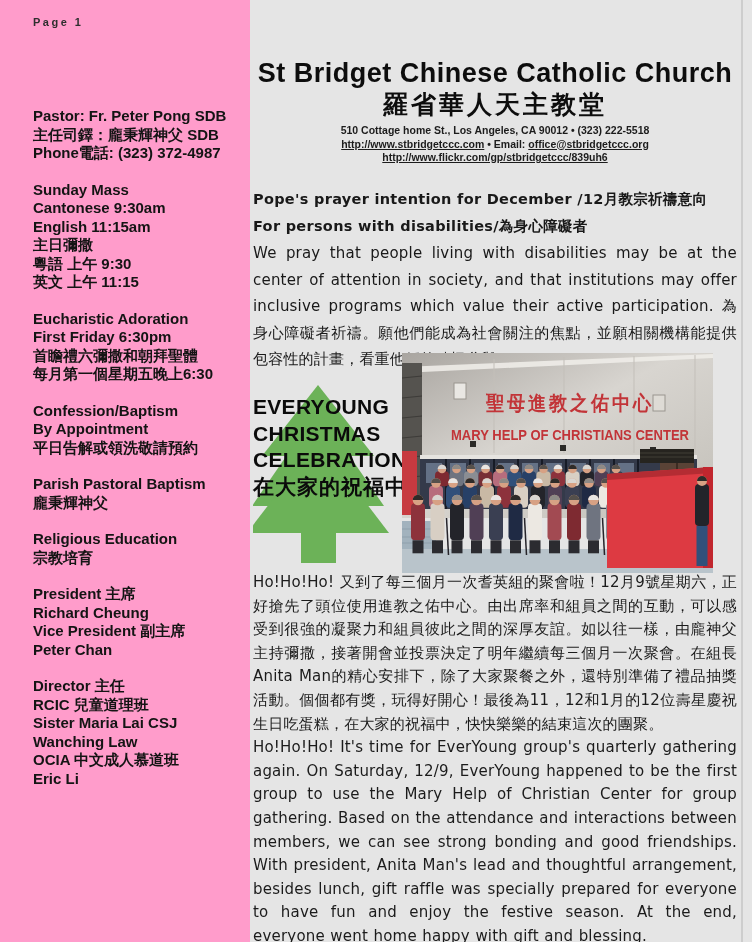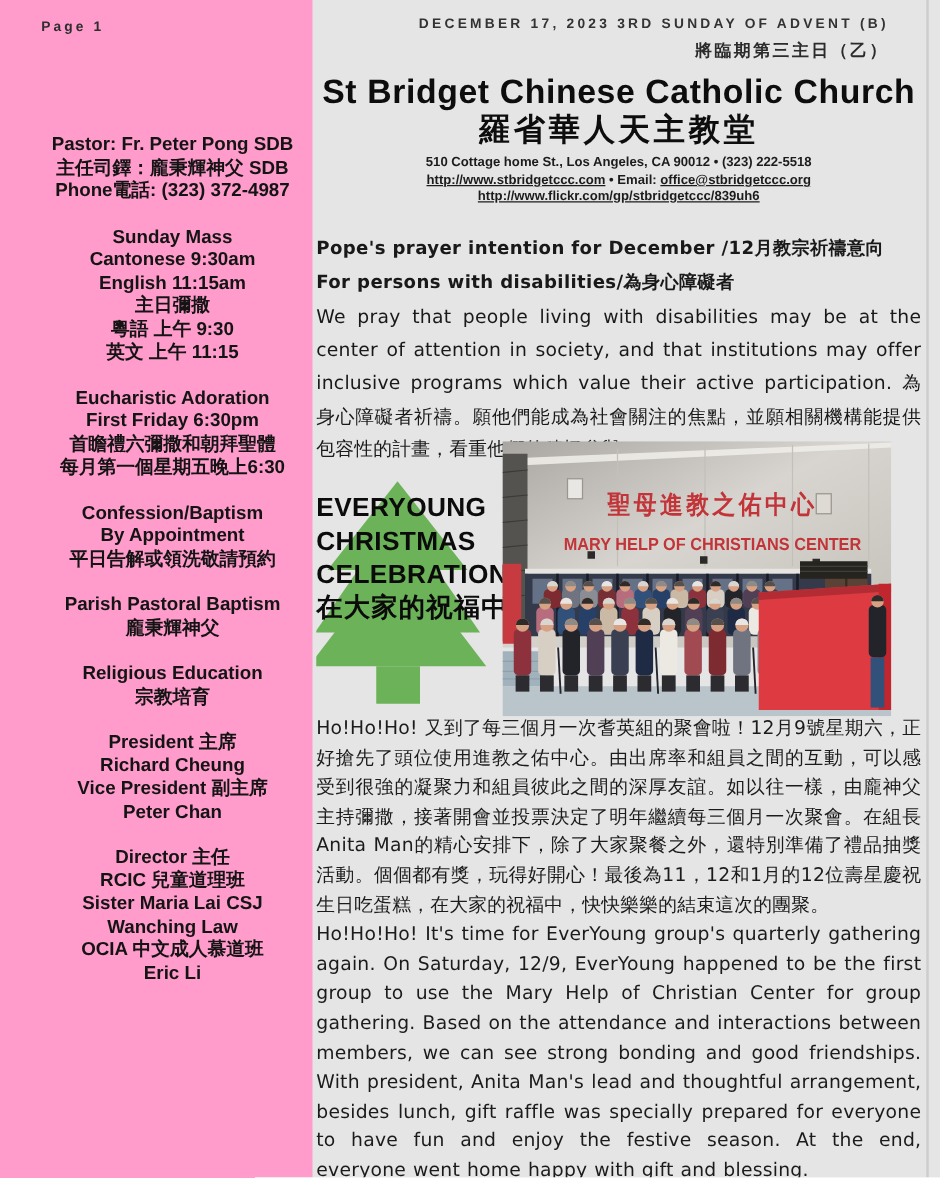--- a/index.html
+++ b/index.html
@@ -2,21 +2,21 @@
 <html style="--pink: #ff9ccb;"><head>
 <meta charset="utf-8">
 <style>
   html,body{margin:0;padding:0;background:#fff;}
   .page{position:relative;width:752px;height:942px;background:#e5e5e5;overflow:hidden;
         font-family:"Liberation Sans","DejaVu Sans",sans-serif;}
   
   .sidebar{position:absolute;left:0;top:0;width:250px;height:942px;background:var(--pink,#ff9ccb);}
   .page-label{position:absolute;left:33px;top:16px;font-size:11px;font-weight:bold;
         letter-spacing:2.5px;color:#2e2e2e;}
-  .sb-blocks{position:absolute;left:33px;top:107px;width:210px;text-align:center;}
+  .sb-blocks{position:absolute;left:33px;top:107px;width:210px;}
   .sb-block{margin-bottom:18px;}
   .sb-line{font-size:15px;font-weight:bold;line-height:18.5px;color:#141414;white-space:nowrap;}
   
   .page-rule{position:absolute;left:741px;top:0;width:2px;height:942px;background:#cdcdcd;}
   
   .main{position:absolute;left:253px;top:0;width:484px;height:942px;}
   .masthead{position:absolute;top:13px;left:0;width:458px;text-align:right;color:#333;}
   .masthead-date{font-size:11px;font-weight:bold;letter-spacing:2.6px;}
   .masthead-zh{font-size:13.5px;font-weight:bold;letter-spacing:2px;margin-top:7px;color:#2b2b2b;}
   .church{position:absolute;top:58px;left:0;width:484px;text-align:center;color:#0d0d0d;}
@@ -96,24 +96,20 @@
           <div class="sb-line">OCIA 中文成人慕道班</div>
           <div class="sb-line">Eric Li</div>
         </div>
       </div>
   </div>
 
   <div class="page-rule"></div>
 
   <div class="main">
 
-    <div class="masthead">
-      <div class="masthead-date">DECEMBER 17, 2023 3RD SUNDAY OF ADVENT (B)</div>
-      <div class="masthead-zh">將臨期第三主日（乙）</div>
-    </div>
 
     <div class="church">
       <div class="church-name">St Bridget Chinese Catholic Church</div>
       <div class="church-name-zh">羅省華人天主教堂</div>
       <div class="church-addr">
         <div>510 Cottage home St., Los Angeles, CA 90012 • (323) 222-5518</div>
         <div><a href="#">http://www.stbridgetccc.com</a><span> • </span><span>Email: </span><a href="#">office@stbridgetccc.org</a></div>
         <div><a href="#">http://www.flickr.com/gp/stbridgetccc/839uh6</a></div>
       </div>
     </div>

